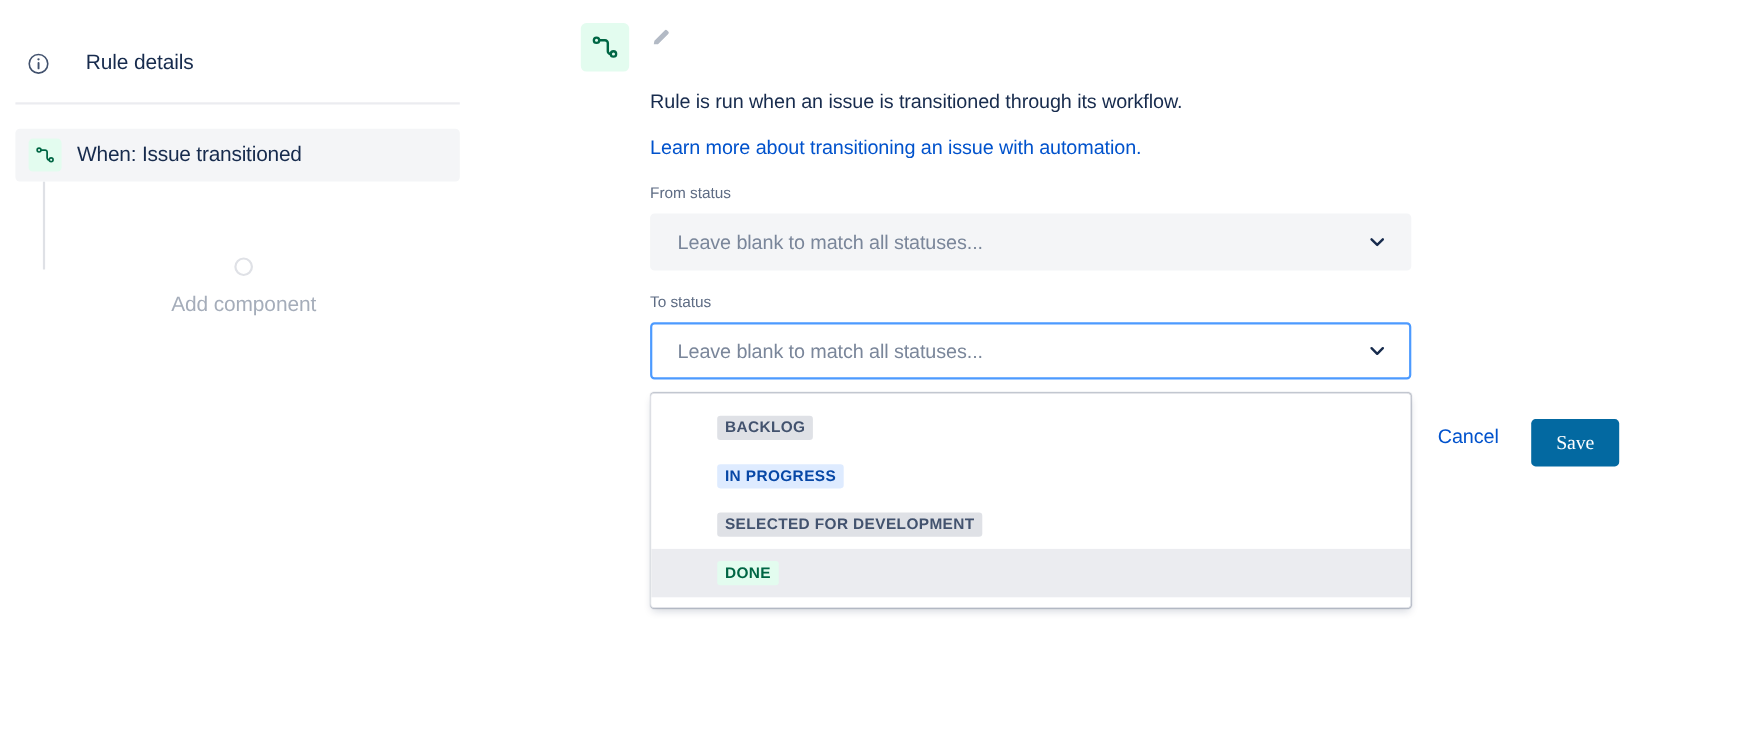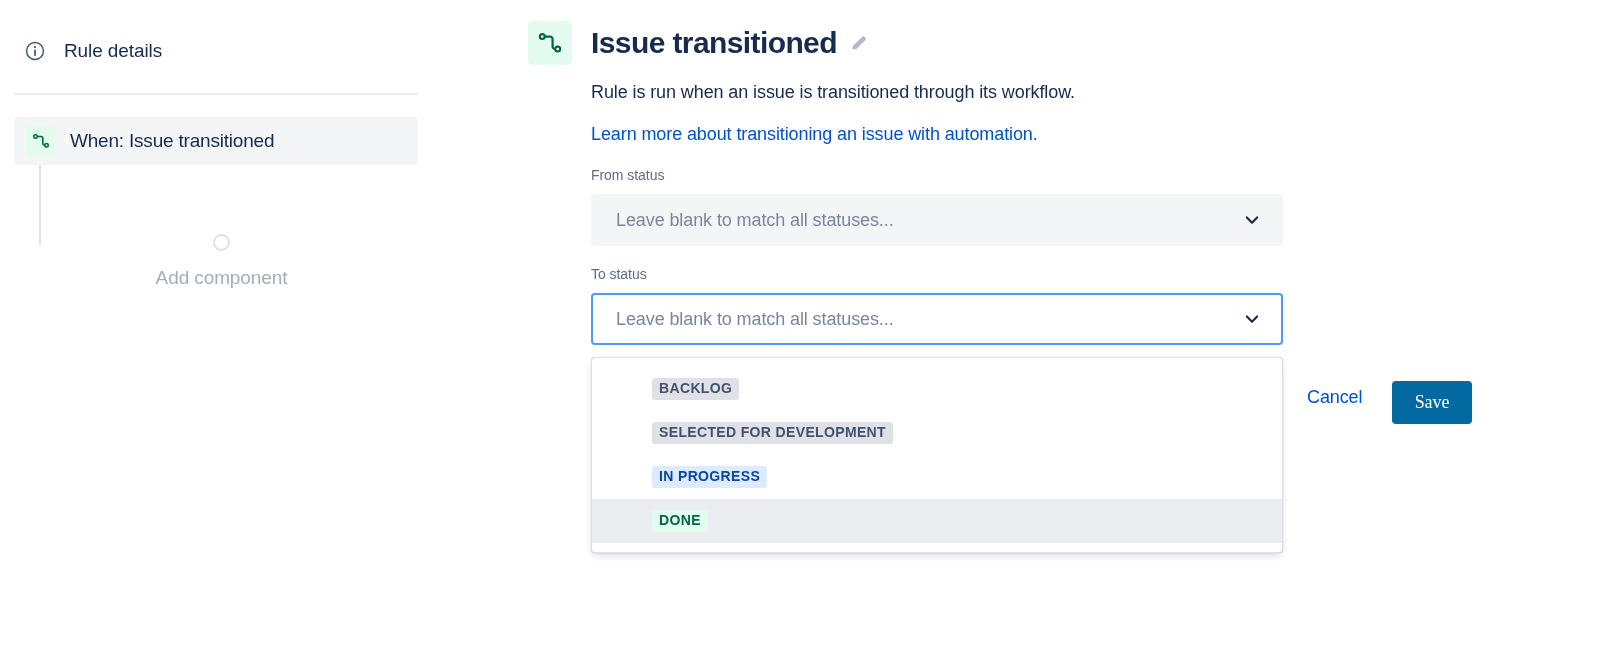--- a/index.html
+++ b/index.html
@@ -20,22 +20,22 @@
     left: 0; top: 0;
     width: 440px;
     height: 672px;
   }
 
   .rule-details-row {
     position: absolute;
     left: 14px; top: 40px;
     width: 404px; height: 36px;
     display: flex;
-    align-items: flex-start;
-    gap: 18px;
+    align-items: center;
+    gap: 32px;
     padding-left: 10px;
   }
   .rule-details-label {
     font-size: 19px;
     color: #172B4D;
     letter-spacing: -0.1px;
   }
 
   .info-icon { width: 22px; height: 22px; display:block; }
 
@@ -301,21 +301,20 @@
 
   <div class="header-icon-box">
     <svg width="28" height="28" viewBox="0 0 24 24" fill="none">
       <path d="M6.5 6.5 H12 a2.2 2.2 0 0 1 2.2 2.2 V15 a2.2 2.2 0 0 0 2.2 2.2 h1.1" stroke="#006644" stroke-width="1.9" stroke-linecap="round" fill="none"></path>
       <circle cx="5.4" cy="6.5" r="2.1" stroke="#006644" stroke-width="1.8" fill="#E3FCEF"></circle>
       <circle cx="18.6" cy="17.2" r="2.1" stroke="#006644" stroke-width="1.8" fill="#E3FCEF"></circle>
     </svg>
   </div>
 
   <div class="title-row">
-    <span class="page-title">Issue transitioned</span>
     <span>
       <svg class="pencil-icon" viewBox="0 0 24 24" fill="none">
         <path d="M4 19.6 L4.7 15.6 L15.9 4.4 a1.9 1.9 0 0 1 2.7 0 l1.2 1.2 a1.9 1.9 0 0 1 0 2.7 L8.6 19.5 Z" fill="#B3BAC5"></path>
       </svg>
     </span>
   </div>
 
   <div class="rule-description">Rule is run when an issue is transitioned through its workflow.</div>
 
   <a class="learn-more-link" href="#">Learn more about transitioning an issue with automation.</a>
@@ -340,24 +339,24 @@
         <path d="M6.4 9.3 L12 14.9 L17.6 9.3" stroke="#172B4D" stroke-width="2.4" stroke-linecap="round" stroke-linejoin="round"></path>
       </svg>
     </span>
   </div>
 
   <div class="dropdown-panel" id="status-dropdown">
       <div class="dropdown-option">
         <span class="status-badge badge-grey">BACKLOG</span>
       </div>
       <div class="dropdown-option">
-        <span class="status-badge badge-grey">SELECTED FOR DEVELOPMENT</span>
+        <span class="status-badge badge-blue">IN PROGRESS</span>
       </div>
       <div class="dropdown-option">
-        <span class="status-badge badge-blue">IN PROGRESS</span>
+        <span class="status-badge badge-grey">SELECTED FOR DEVELOPMENT</span>
       </div>
       <div class="dropdown-option is-hovered">
         <span class="status-badge badge-green">DONE</span>
       </div>
     </div>
 
   <button class="cancel-button">Cancel</button>
   <button class="save-button">Save</button>
 
 </div>

